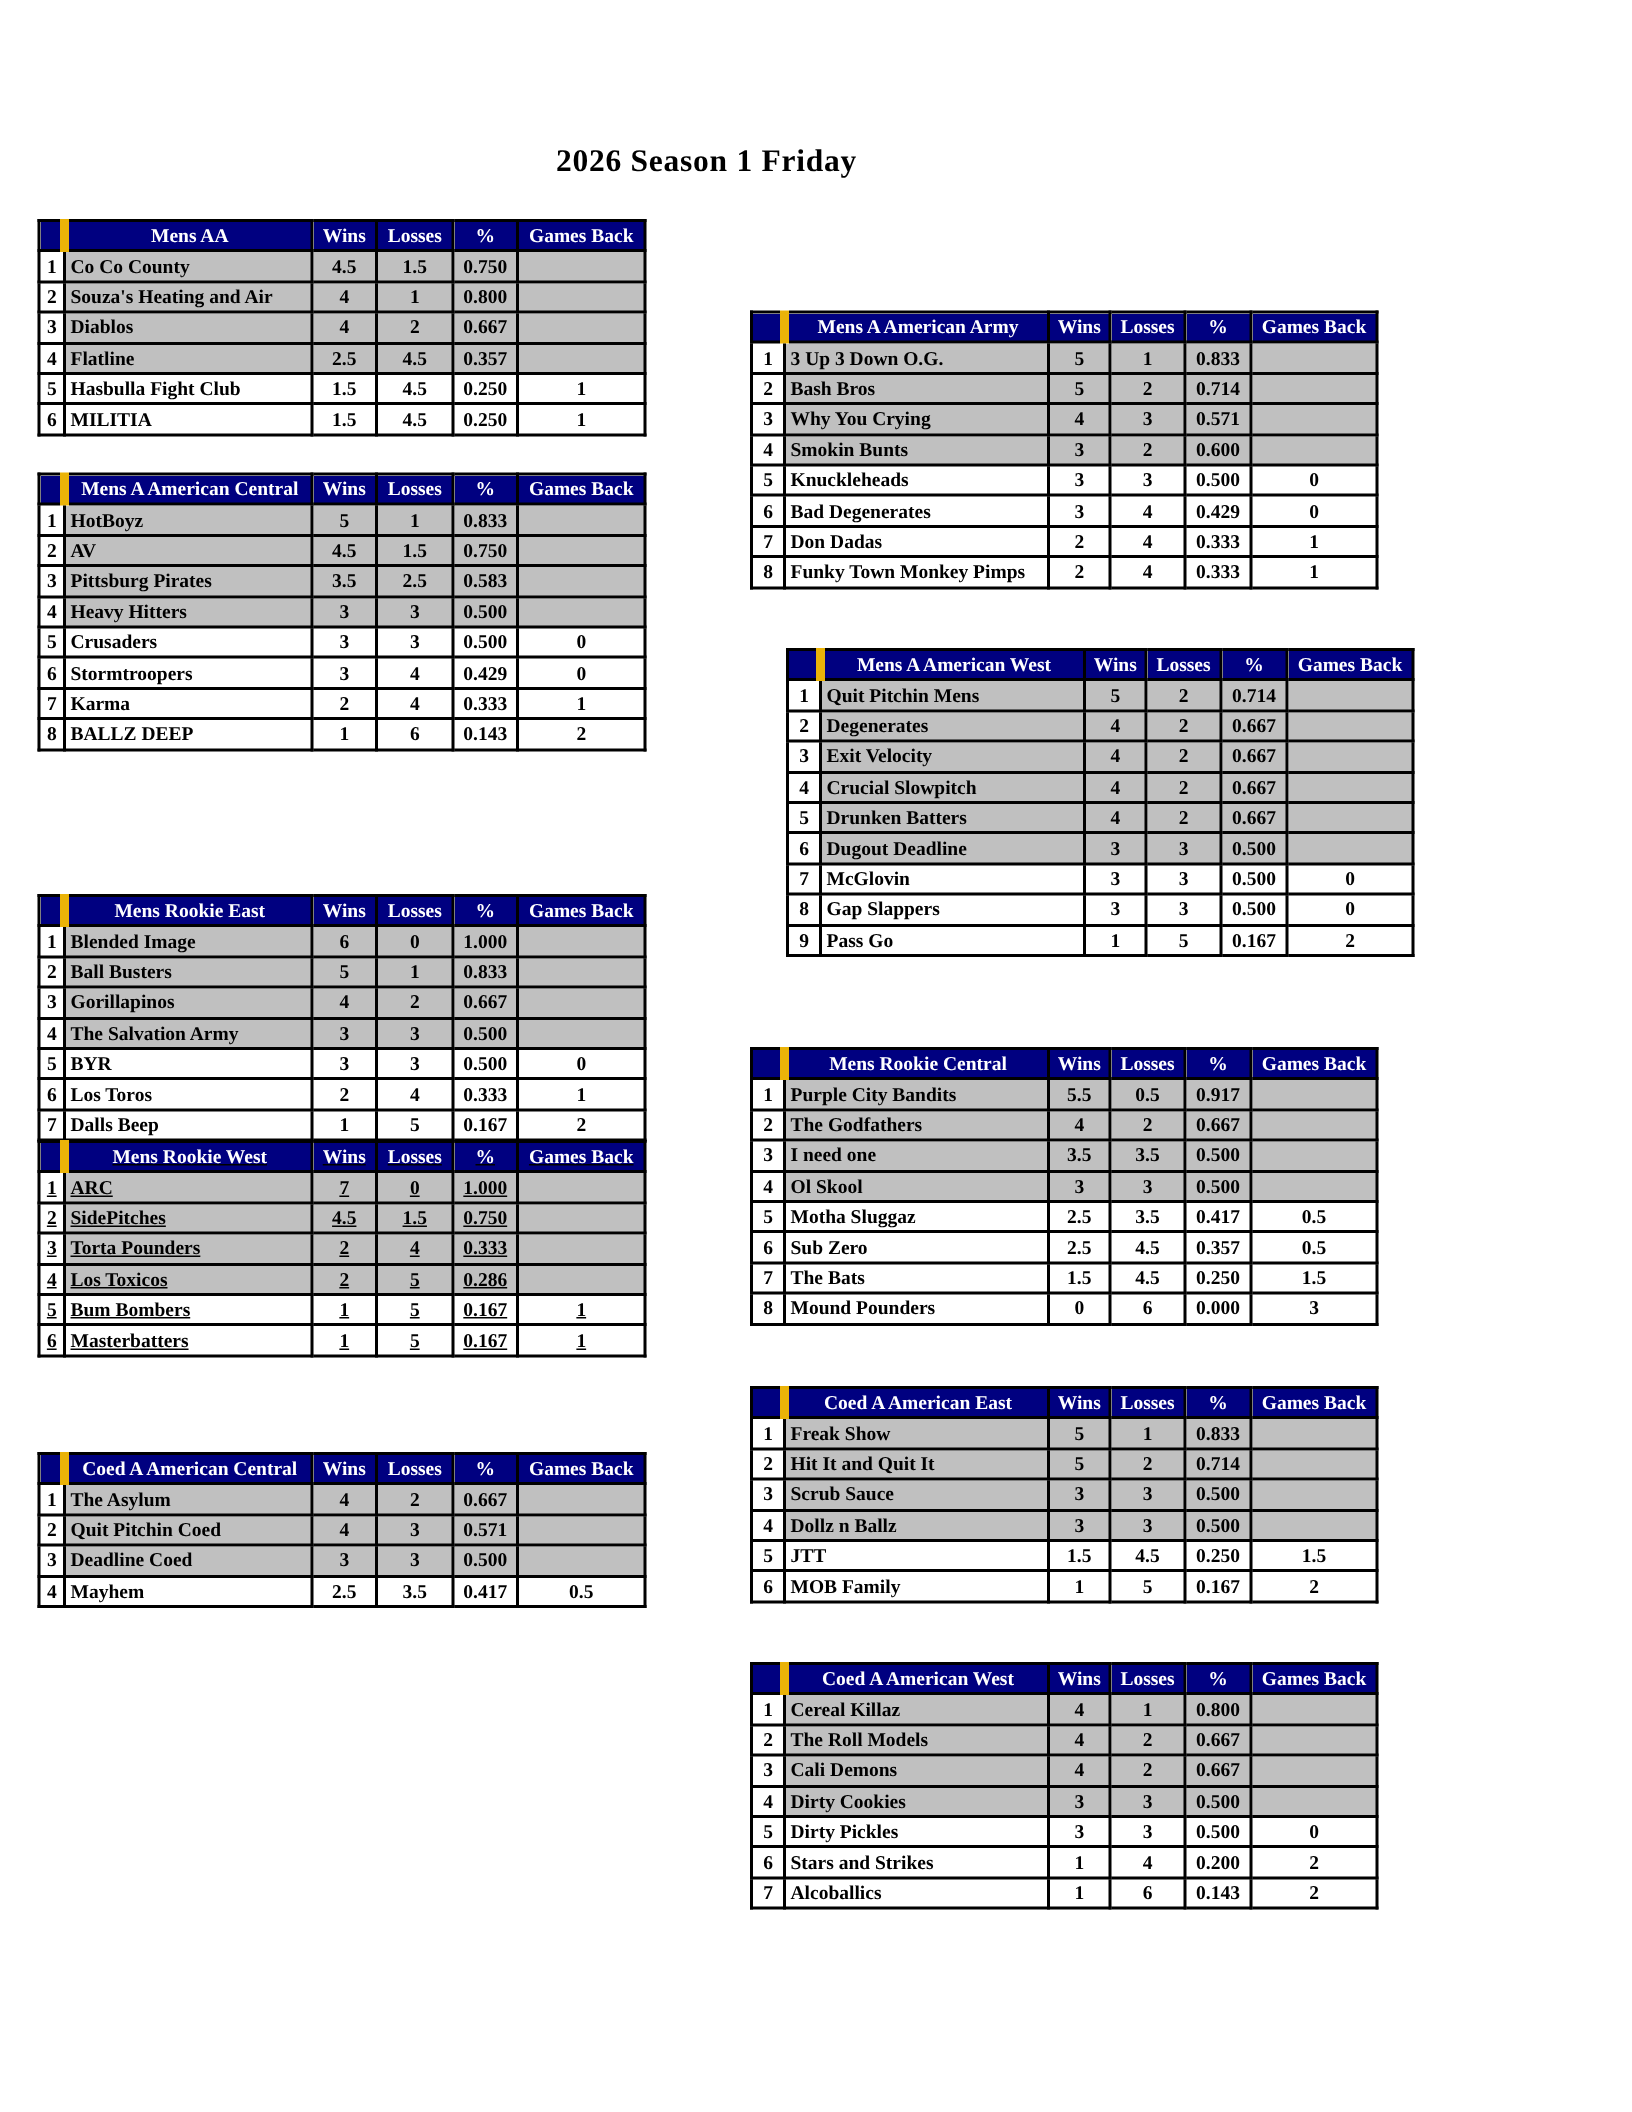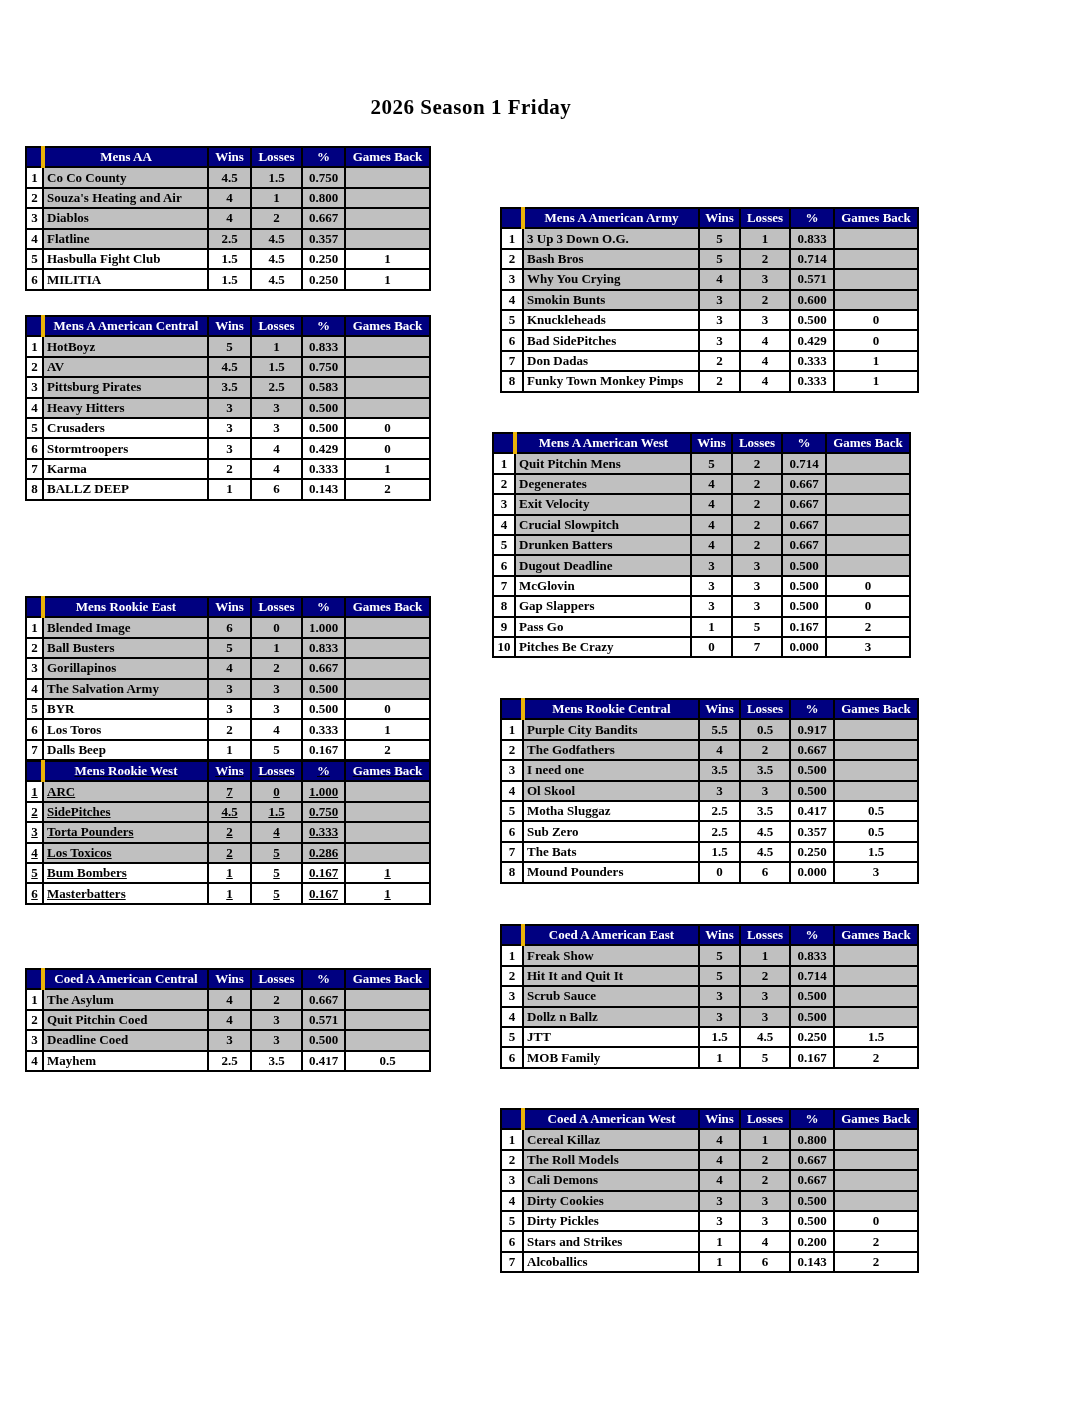--- a/index.html
+++ b/index.html
@@ -42,21 +42,21 @@
     white-space:nowrap;
     background:var(--rowbg);
   }
   table.standings tr{height:20.4px;}
   table.standings thead td{
     background:var(--header-bg);
     color:var(--header-text);
     text-align:center;
   }
   table.standings thead td.h-rank{border-right:1px solid #9a9ab8;}
-  table.standings thead td.h-name{border-left:4px solid #eab308;}
+  table.standings thead td.h-name{border-left:6px solid #eab308;}
   td.rank{text-align:center;padding:0 2px;}
   td.team{text-align:left;}
   td.num{text-align:center;}
   tr.shaded td.team, tr.shaded td.num{background:var(--shaded);}
 </style>
 </head>
 <body>
 
 <div id="canvas">
   <div class="page-title">2026 Season 1 Friday</div>
@@ -474,21 +474,21 @@
           <tr>
             <td class="rank">5</td>
             <td class="team">Knuckleheads</td>
             <td class="num">3</td>
             <td class="num">3</td>
             <td class="num">0.500</td>
             <td class="num">0</td>
           </tr>
           <tr>
             <td class="rank">6</td>
-            <td class="team">Bad SidePitches</td>
+            <td class="team">Bad Degenerates</td>
             <td class="num">3</td>
             <td class="num">4</td>
             <td class="num">0.429</td>
             <td class="num">0</td>
           </tr>
           <tr>
             <td class="rank">7</td>
             <td class="team">Don Dadas</td>
             <td class="num">2</td>
             <td class="num">4</td>
@@ -498,21 +498,21 @@
           <tr>
             <td class="rank">8</td>
             <td class="team">Funky Town Monkey Pimps</td>
             <td class="num">2</td>
             <td class="num">4</td>
             <td class="num">0.333</td>
             <td class="num">1</td>
           </tr>
         </tbody>
       </table>
-      <table class="standings" style="left: 492px; top: 432px; width: 417px; padding-left: 16px;">
+      <table class="standings" style="left: 524px; top: 432px; width: 417px; padding-left: 16px;">
         <colgroup>
           <col style="width: 22px;">
           <col style="width: 176px;">
           <col style="width: 41px;">
           <col style="width: 50px;">
           <col style="width: 44px;">
           <col style="width: 84px;">
         </colgroup>
         <thead>
           <tr>
@@ -590,28 +590,20 @@
             <td class="num">0</td>
           </tr>
           <tr>
             <td class="rank">9</td>
             <td class="team">Pass Go</td>
             <td class="num">1</td>
             <td class="num">5</td>
             <td class="num">0.167</td>
             <td class="num">2</td>
           </tr>
-          <tr>
-            <td class="rank">10</td>
-            <td class="team">Pitches Be Crazy</td>
-            <td class="num">0</td>
-            <td class="num">7</td>
-            <td class="num">0.000</td>
-            <td class="num">3</td>
-          </tr>
         </tbody>
       </table>
       <table class="standings" style="left: 500px; top: 698px; width: 417px;">
         <colgroup>
           <col style="width: 22px;">
           <col style="width: 176px;">
           <col style="width: 41px;">
           <col style="width: 50px;">
           <col style="width: 44px;">
           <col style="width: 84px;">

